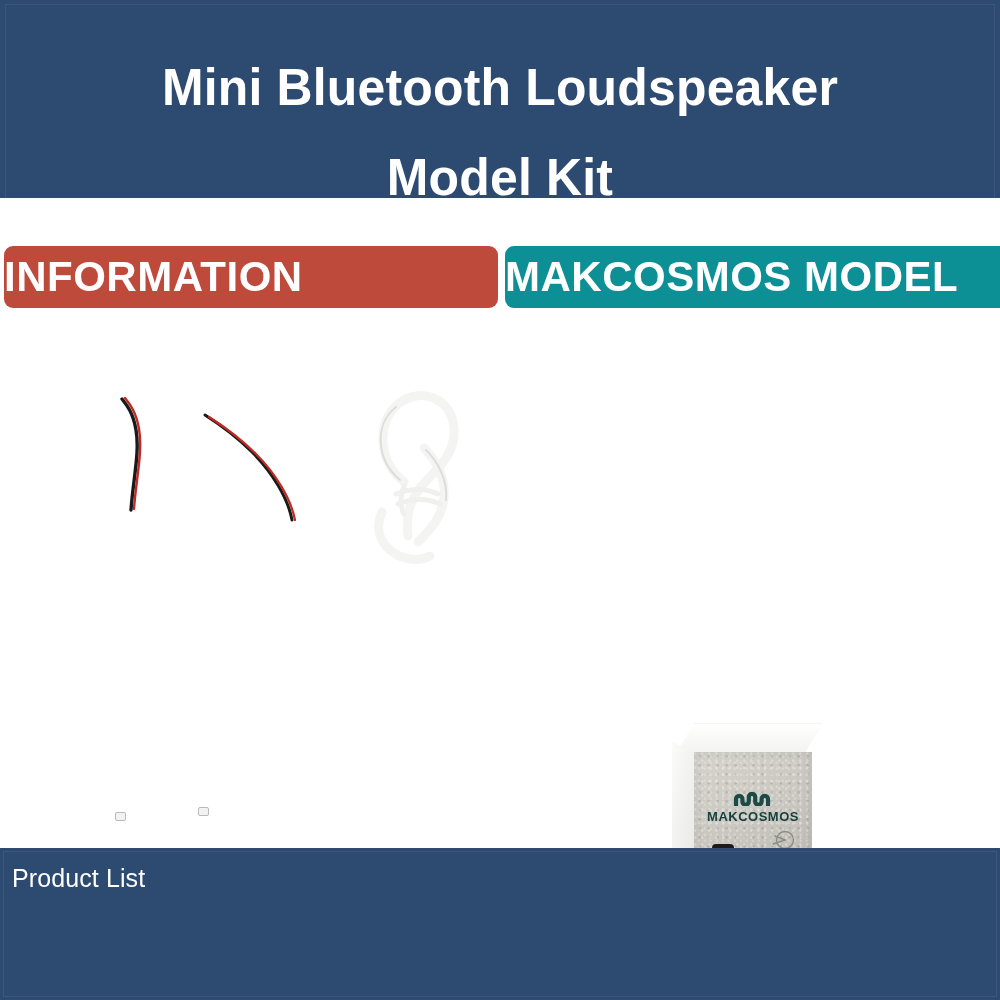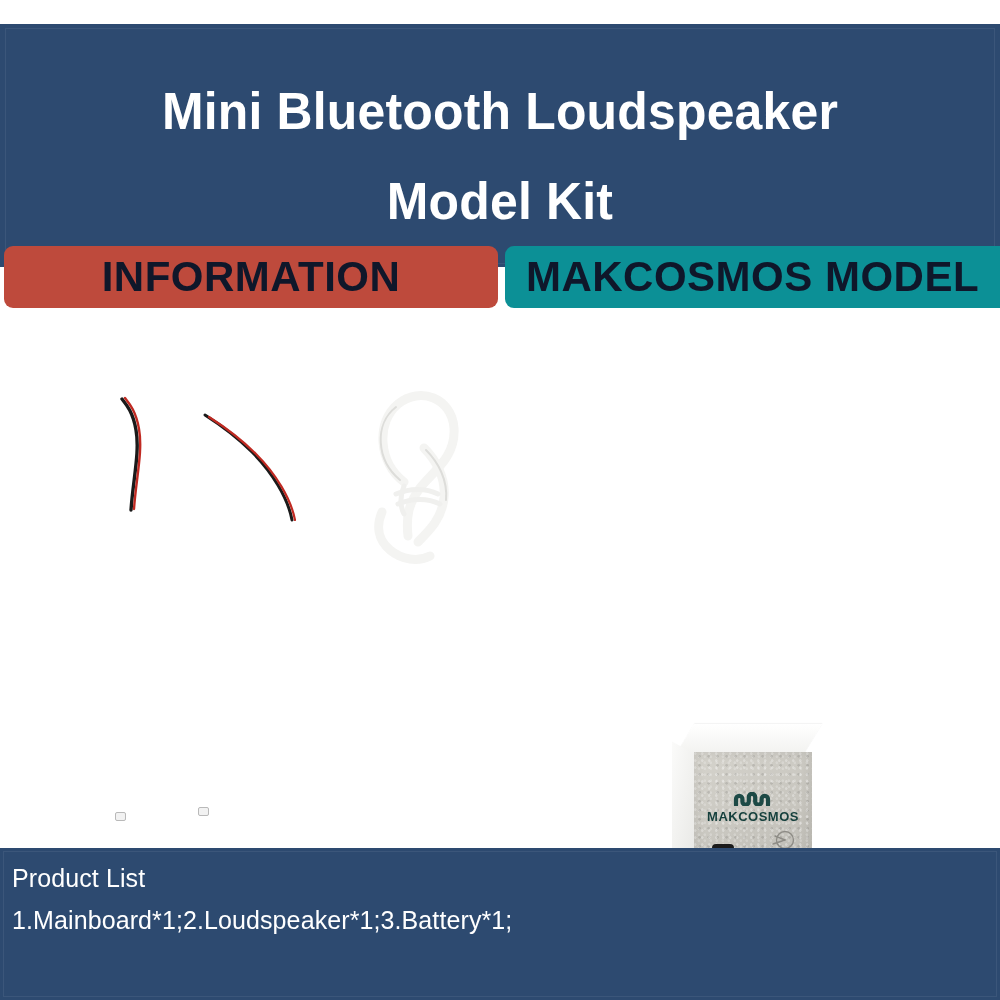--- a/index.html
+++ b/index.html
@@ -20,24 +20,23 @@
     height: 1000px;
     background: #ffffff;
     overflow: hidden;
   }
 
   
   .header {
     position: absolute;
     left: 0; top: 0;
     width: 1000px;
-    height: 243px;
+    height: 198px;
     background: #2d4a70;
     box-sizing: border-box;
-    margin-top: 24px;
   }
   .header-inset {
     position: absolute;
     left: 5px; top: 4px;
     width: 990px; height: 236px;
     border: 1px solid rgba(255,255,255,0.07);
     box-sizing: border-box;
     pointer-events: none;
   }
   .title-block {
@@ -62,26 +61,26 @@
     position: absolute;
     left: 0; top: 246px;
     width: 1000px;
     height: 66px;
   }
   .tab {
     position: absolute;
     top: 0;
     height: 62px;
     border-radius: 9px;
-    color: #0f172a;
+    color: #ffffff;
     font-family: "Liberation Sans Narrow", "Liberation Sans", sans-serif;
     font-weight: bold;
     font-size: 42px;
     line-height: 62px;
-    text-align: center;
+    text-align: left;
     letter-spacing: 0.5px;
     white-space: nowrap;
     box-sizing: border-box;
   }
   .tab-info {
     left: 4px;
     width: 494px;
   }
   .tab-finished {
     left: 505px;
@@ -567,16 +566,15 @@
         </div>
 
       </div>
     </div>
 
   </div>
 
   <div class="footer">
     <div class="footer-inset"></div>
     <div class="footer-line fl-0">Product List</div>
-    <div class="footer-line fl-1">1.Mainboard*1;2.Loudspeaker*1;3.Battery*1;</div>
   </div>
 
 </div>
 
 </body></html>

